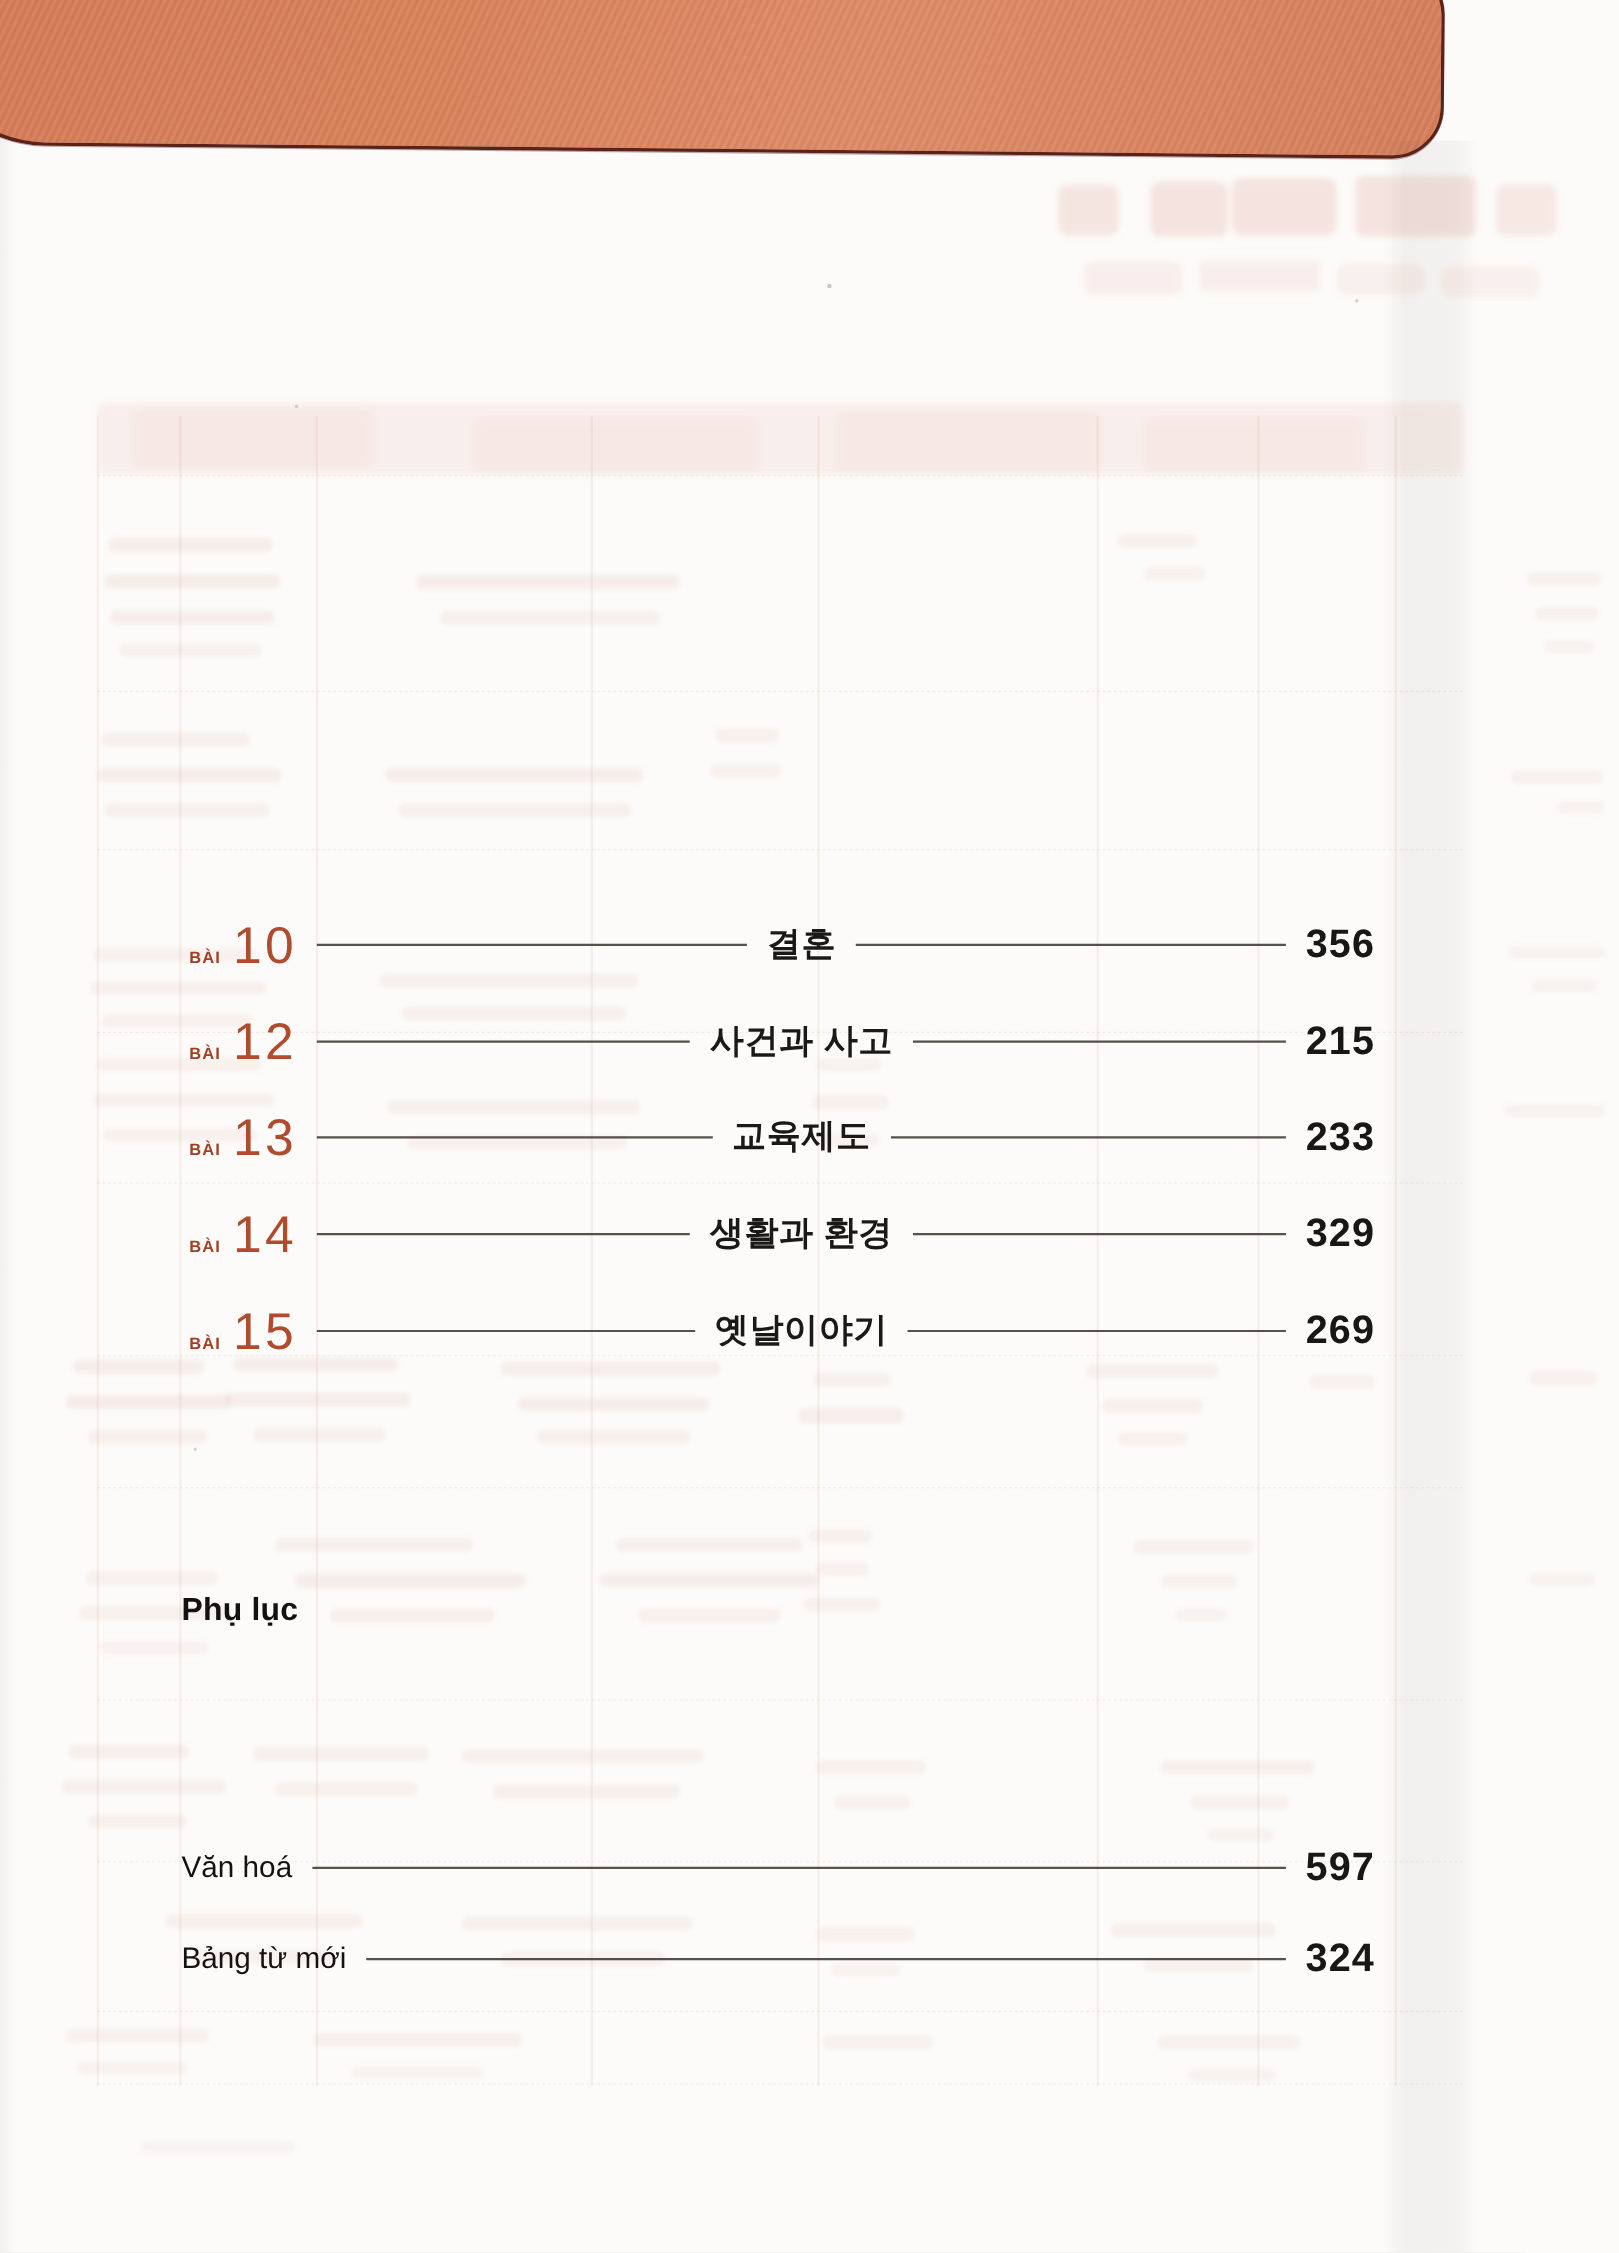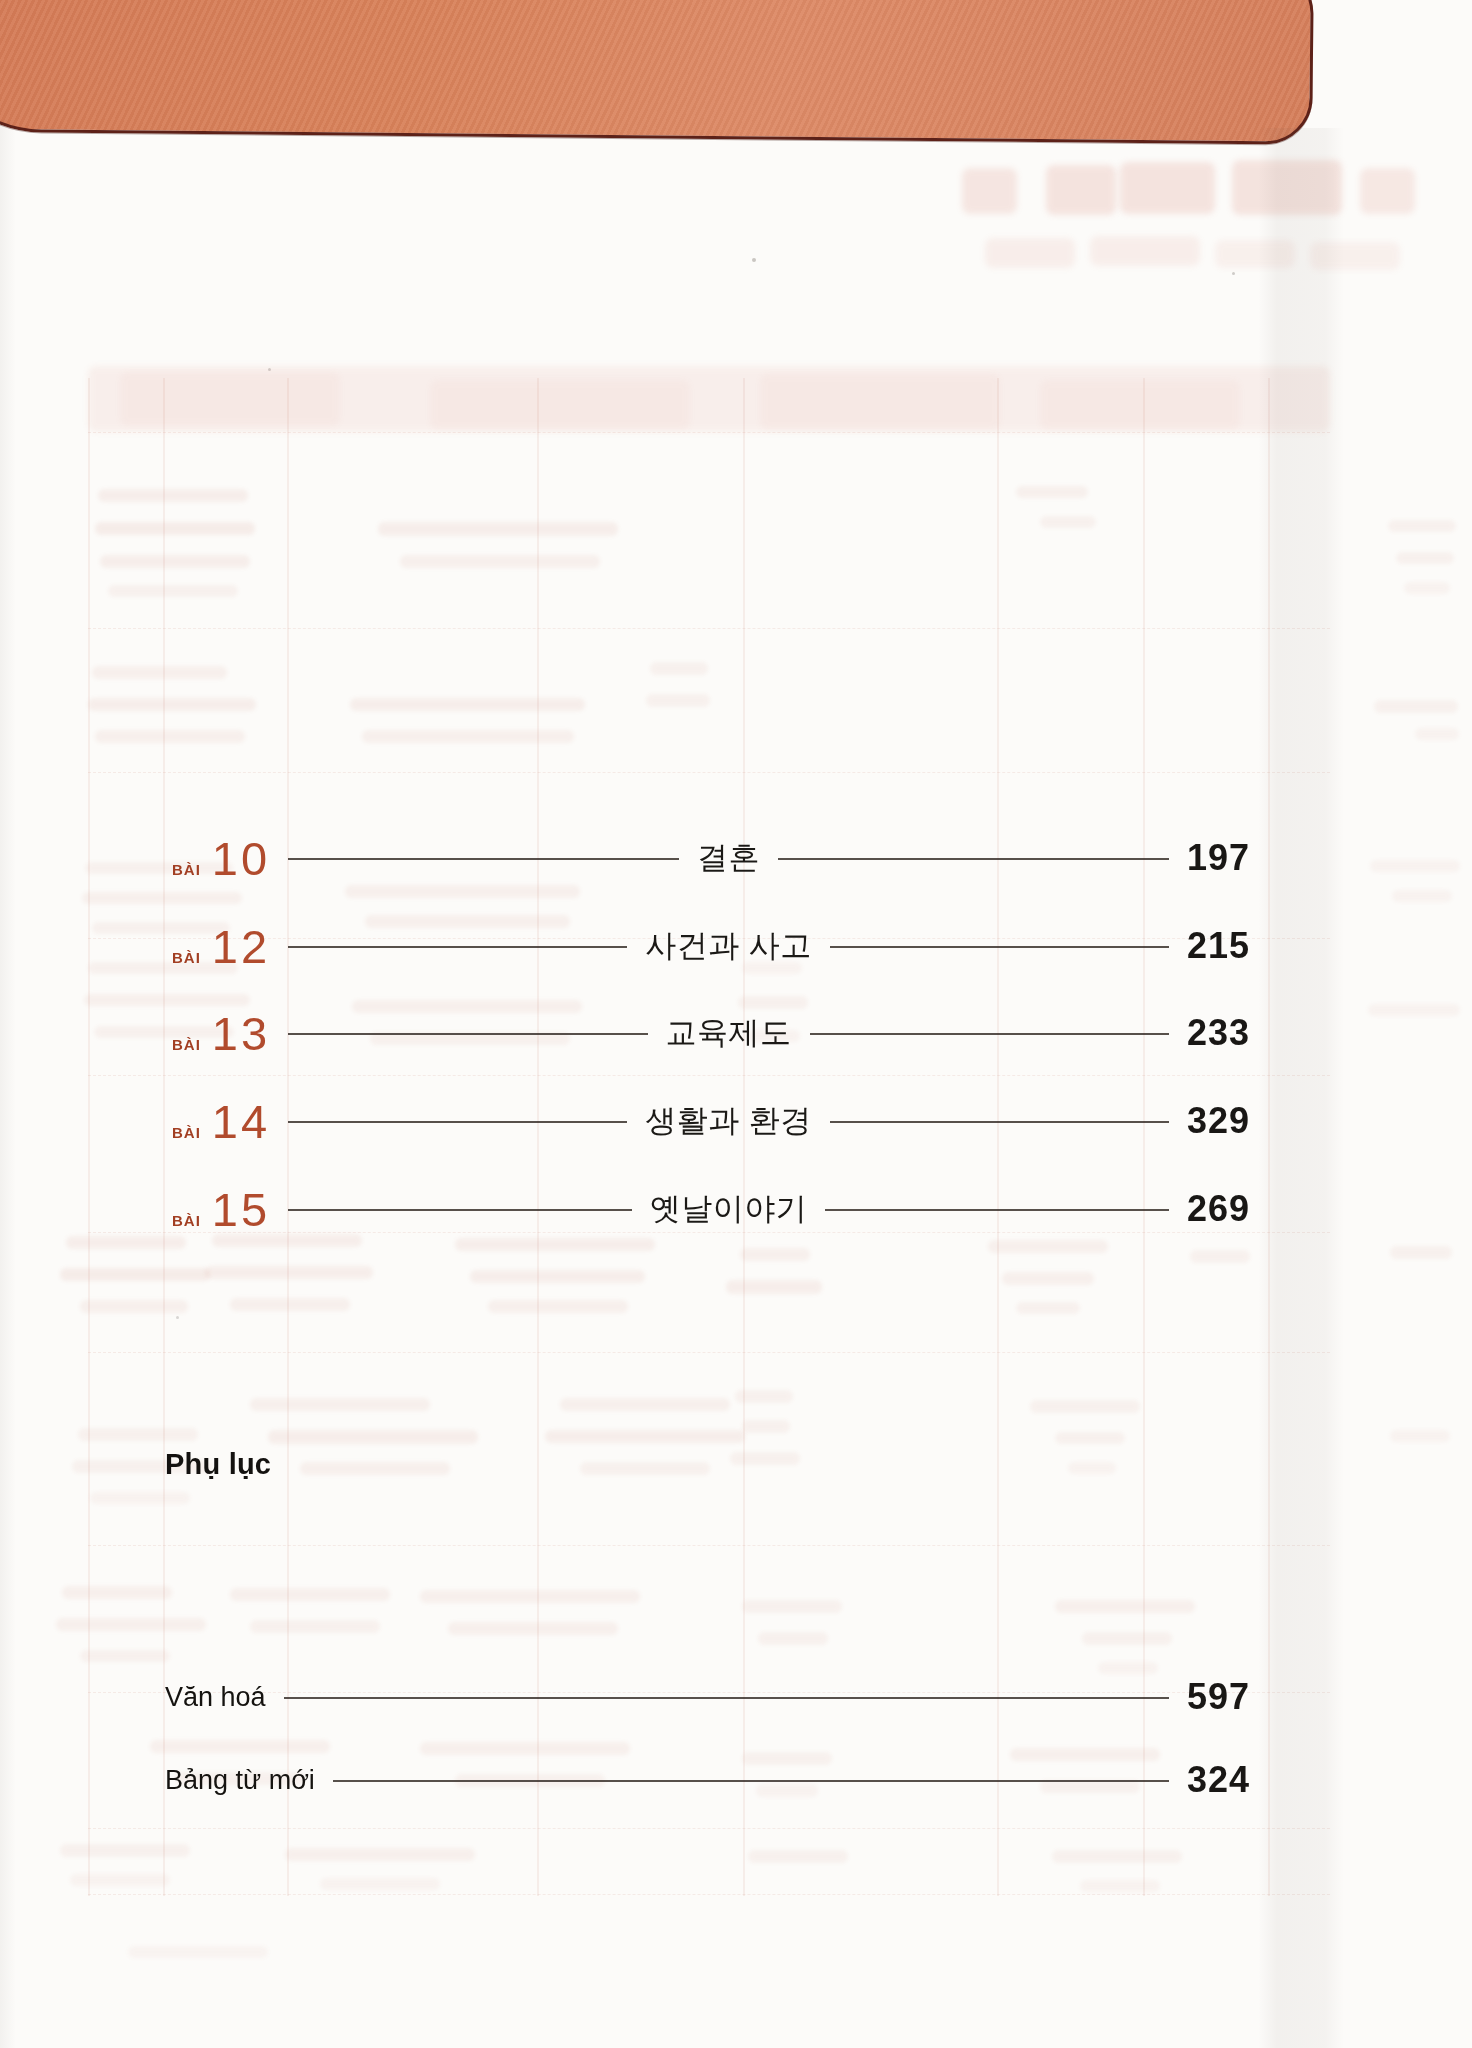--- a/index.html
+++ b/index.html
@@ -44,21 +44,21 @@
   
   .lesson-row{
     position:absolute;left:172px;width:1078px;height:64px;
     display:flex;align-items:center;
   }
   .lesson-id{display:flex;align-items:baseline;gap:11px;flex:0 0 auto;}
   .bai{font-size:15px;font-weight:700;letter-spacing:1px;color:#a23f23;}
   .num{font-size:47px;font-weight:300;color:#b14b2d;letter-spacing:3px;line-height:1;}
   .leader{flex:1 1 auto;height:0;border-top:2px solid rgba(50,42,36,0.82);margin:2px 18px 0 18px;}
   .lesson-row .leader:first-of-type{margin-left:24px;}
-  .ktitle{flex:0 0 auto;font-size:31px;font-weight:400;color:#1b1916;letter-spacing:0.5px;}
+  .ktitle{flex:0 0 auto;font-size:31px;font-weight:700;color:#1b1916;letter-spacing:0.5px;}
   .pnum{flex:0 0 auto;font-size:36px;font-weight:600;color:#191715;letter-spacing:1px;line-height:1;}
 
   .appendix-heading{
     position:absolute;left:165px;top:1448px;
     font-size:29px;font-weight:700;color:#141210;letter-spacing:0.2px;
   }
   .appendix-row{
     position:absolute;left:165px;width:1085px;height:44px;
     display:flex;align-items:center;
   }
@@ -212,21 +212,21 @@
   <div class="left-shadow"></div>
 
   <div class="lesson-row" style="top:826px">
     <span class="lesson-id">
         <span class="bai">BÀI</span>
         <span class="num">10</span>
       </span>
     <span class="leader"></span>
     <span class="ktitle">결혼</span>
     <span class="leader"></span>
-    <span class="pnum">197</span>
+    <span class="pnum">356</span>
   </div>
 
   <div class="lesson-row" style="top:914px">
     <span class="lesson-id">
         <span class="bai">BÀI</span>
         <span class="num">12</span>
       </span>
     <span class="leader"></span>
     <span class="ktitle">사건과 사고</span>
     <span class="leader"></span>

